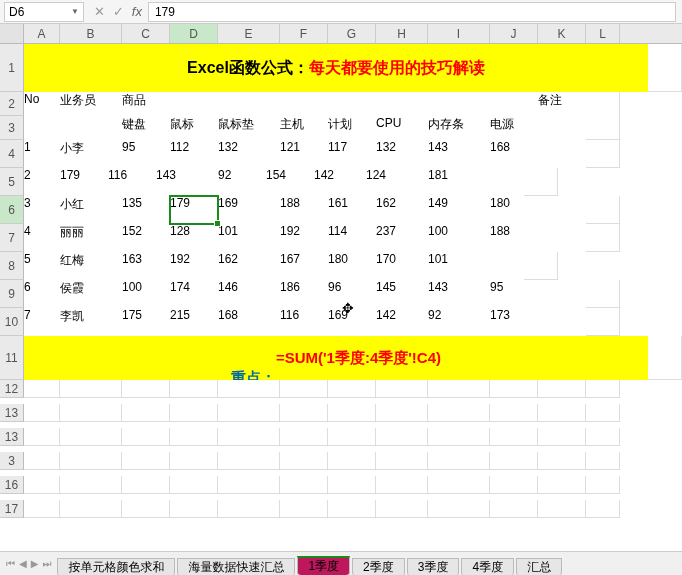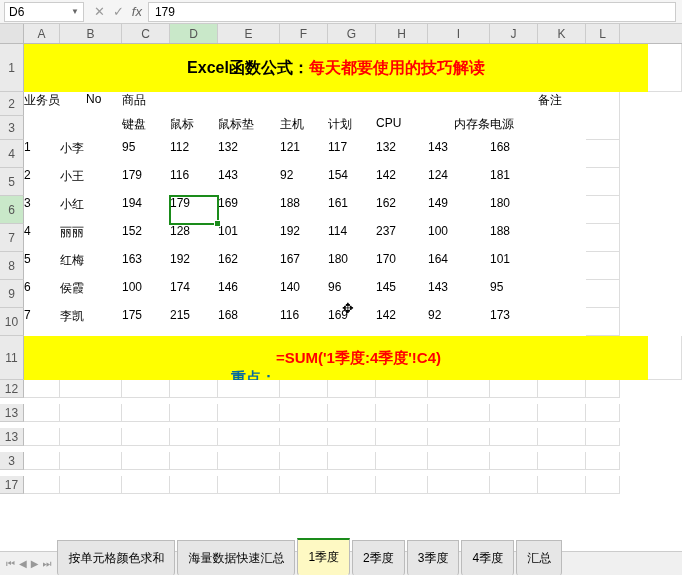--- a/index.html
+++ b/index.html
@@ -61,22 +61,22 @@
 
 .banner2 { background: yellow; font-size: 15px; font-weight: bold; flex: 1; display: flex; align-items: center; justify-content: center; }
 .banner2 .black { color: #0369a1; margin-top: 40px; }
 .banner2 .red { color: red; }
 
 
 .sheet-tabs { position: absolute; bottom: 0; left: 0; right: 0; height: 24px; background: #f0f0f0; border-top: 1px solid #ccc; display: flex; align-items: center; }
 .tab-nav { display: flex; gap: 4px; padding: 0 6px; color: #999; font-size: 10px; }
 .tab-nav span { cursor: pointer; }
 .tabs { display: flex; align-items: flex-end; height: 100%; }
-.tab { padding: 9px 10px; border: 1px solid #bbb; border-bottom: none; background: #e6e6e6; font-size: 12px; margin-right: 2px; cursor: pointer; border-radius: 0 0 4px 4px; position: relative; top: 1px; }
-.tab.active { background: #fef9c3; border-bottom: 1px solid #fff; font-weight: normal; border-top: 2px solid #1a8b1a; }
+.tab { padding: 0 10px; border: 1px solid #bbb; border-bottom: none; background: #e6e6e6; font-size: 12px; margin-right: 2px; cursor: pointer; border-radius: 0 0 4px 4px; position: relative; top: 1px; }
+.tab.active { background: #be185d; border-bottom: 1px solid #fff; font-weight: normal; border-top: 2px solid #1a8b1a; }
 
 
 .cursor { position: absolute; left: 342px; top: 300px; font-size: 14px; pointer-events: none; color: #000; }
 </style>
 </head>
 <body>
 
 <div class="formula-bar">
   <div class="name-box">
     <span>D6</span>
@@ -120,32 +120,32 @@
           <span class="red">每天都要使用的技巧解读</span>
         </div>
         <div class="cell cL r1"></div>
       </div>
       <div style="display: flex;">
         <div style="display: flex; flex-direction: column;">
           <div class="row-h " style="height: 24px;">2</div>
           <div class="row-h " style="height: 24px;">3</div>
         </div>
         <div style="display: flex; height: 48px;">
+          <div class="bcell cA" style="height: 48px;">No</div>
           <div class="bcell chinese cB" style="height: 48px;">业务员</div>
-          <div class="bcell cA" style="height: 48px;">No</div>
           <div style="display: flex; flex-direction: column;">
             <div class="bcell chinese" style="width: 415px; height: 24px;">商品</div>
             <div style="display: flex;">
               <div class="bcell chinese cC" style="height: 24px;">键盘</div>
               <div class="bcell chinese cD" style="height: 24px;">鼠标</div>
               <div class="bcell chinese cE" style="height: 24px;">鼠标垫</div>
               <div class="bcell chinese cF" style="height: 24px;">主机</div>
               <div class="bcell chinese cG" style="height: 24px;">计划</div>
               <div class="bcell chinese cH" style="height: 24px;">CPU</div>
-              <div class="bcell chinese cI" style="height: 24px; text-align: right;">内存条</div>
+              <div class="bcell chinese cI" style="height: 24px;">内存条</div>
               <div class="bcell chinese cJ" style="height: 24px;">电源</div>
             </div>
           </div>
           <div class="bcell chinese cK" style="height: 48px;">备注</div>
         </div>
         <div class="cell cL" style="height: 48px;"></div>
       </div>
       <div class="row rData">
         <div class="row-h " style="height: 28px;">4</div>
         <div class="tbl-row" style="height: 28px;">
@@ -160,39 +160,38 @@
           <div class="bcell cI">143</div>
           <div class="bcell cJ">168</div>
           <div class="bcell cK"></div>
         </div>
         <div class="cell cL" style="height: 28px;"></div>
       </div>
       <div class="row rData">
         <div class="row-h " style="height: 28px;">5</div>
         <div class="tbl-row" style="height: 28px;">
           <div class="bcell cA">2</div>
-          <div class="bcell chinese cB">小王</div>
           <div class="bcell cC">179</div>
           <div class="bcell cD">116</div>
           <div class="bcell cE">143</div>
           <div class="bcell cF">92</div>
           <div class="bcell cG">154</div>
           <div class="bcell cH">142</div>
           <div class="bcell cI">124</div>
           <div class="bcell cJ">181</div>
           <div class="bcell cK"></div>
         </div>
         <div class="cell cL" style="height: 28px;"></div>
       </div>
       <div class="row rData">
         <div class="row-h  active" style="height: 28px;">6</div>
         <div class="tbl-row" style="height: 28px;">
           <div class="bcell cA">3</div>
           <div class="bcell chinese cB">小红</div>
-          <div class="bcell cC">194</div>
+          <div class="bcell cC">135</div>
           <div class="bcell cD active-cell">179</div>
           <div class="bcell cE">169</div>
           <div class="bcell cF">188</div>
           <div class="bcell cG">161</div>
           <div class="bcell cH">162</div>
           <div class="bcell cI">149</div>
           <div class="bcell cJ">180</div>
           <div class="bcell cK"></div>
         </div>
         <div class="cell cL" style="height: 28px;"></div>
@@ -218,35 +217,34 @@
         <div class="row-h " style="height: 28px;">8</div>
         <div class="tbl-row" style="height: 28px;">
           <div class="bcell cA">5</div>
           <div class="bcell chinese cB">红梅</div>
           <div class="bcell cC">163</div>
           <div class="bcell cD">192</div>
           <div class="bcell cE">162</div>
           <div class="bcell cF">167</div>
           <div class="bcell cG">180</div>
           <div class="bcell cH">170</div>
-          <div class="bcell cI">164</div>
           <div class="bcell cJ">101</div>
           <div class="bcell cK"></div>
         </div>
         <div class="cell cL" style="height: 28px;"></div>
       </div>
       <div class="row rData">
         <div class="row-h " style="height: 28px;">9</div>
         <div class="tbl-row" style="height: 28px;">
           <div class="bcell cA">6</div>
           <div class="bcell chinese cB">侯霞</div>
           <div class="bcell cC">100</div>
           <div class="bcell cD">174</div>
           <div class="bcell cE">146</div>
-          <div class="bcell cF">140</div>
+          <div class="bcell cF">186</div>
           <div class="bcell cG">96</div>
           <div class="bcell cH">145</div>
           <div class="bcell cI">143</div>
           <div class="bcell cJ">95</div>
           <div class="bcell cK"></div>
         </div>
         <div class="cell cL" style="height: 28px;"></div>
       </div>
       <div class="row rData">
         <div class="row-h " style="height: 28px;">10</div>
@@ -327,20 +325,35 @@
         <div class="cell cE" style="height: 18px;"></div>
         <div class="cell cF" style="height: 18px;"></div>
         <div class="cell cG" style="height: 18px;"></div>
         <div class="cell cH" style="height: 18px;"></div>
         <div class="cell cI" style="height: 18px;"></div>
         <div class="cell cJ" style="height: 18px;"></div>
         <div class="cell cK" style="height: 18px;"></div>
         <div class="cell cL" style="height: 18px;"></div>
       </div>
       <div class="row rsmall">
+        <div class="row-h " style="height: 18px;">16</div>
+        <div class="cell cA" style="height: 18px;"></div>
+        <div class="cell cB" style="height: 18px;"></div>
+        <div class="cell cC" style="height: 18px;"></div>
+        <div class="cell cD" style="height: 18px;"></div>
+        <div class="cell cE" style="height: 18px;"></div>
+        <div class="cell cF" style="height: 18px;"></div>
+        <div class="cell cG" style="height: 18px;"></div>
+        <div class="cell cH" style="height: 18px;"></div>
+        <div class="cell cI" style="height: 18px;"></div>
+        <div class="cell cJ" style="height: 18px;"></div>
+        <div class="cell cK" style="height: 18px;"></div>
+        <div class="cell cL" style="height: 18px;"></div>
+      </div>
+      <div class="row rsmall">
         <div class="row-h " style="height: 18px;">17</div>
         <div class="cell cA" style="height: 18px;"></div>
         <div class="cell cB" style="height: 18px;"></div>
         <div class="cell cC" style="height: 18px;"></div>
         <div class="cell cD" style="height: 18px;"></div>
         <div class="cell cE" style="height: 18px;"></div>
         <div class="cell cF" style="height: 18px;"></div>
         <div class="cell cG" style="height: 18px;"></div>
         <div class="cell cH" style="height: 18px;"></div>
         <div class="cell cI" style="height: 18px;"></div>

